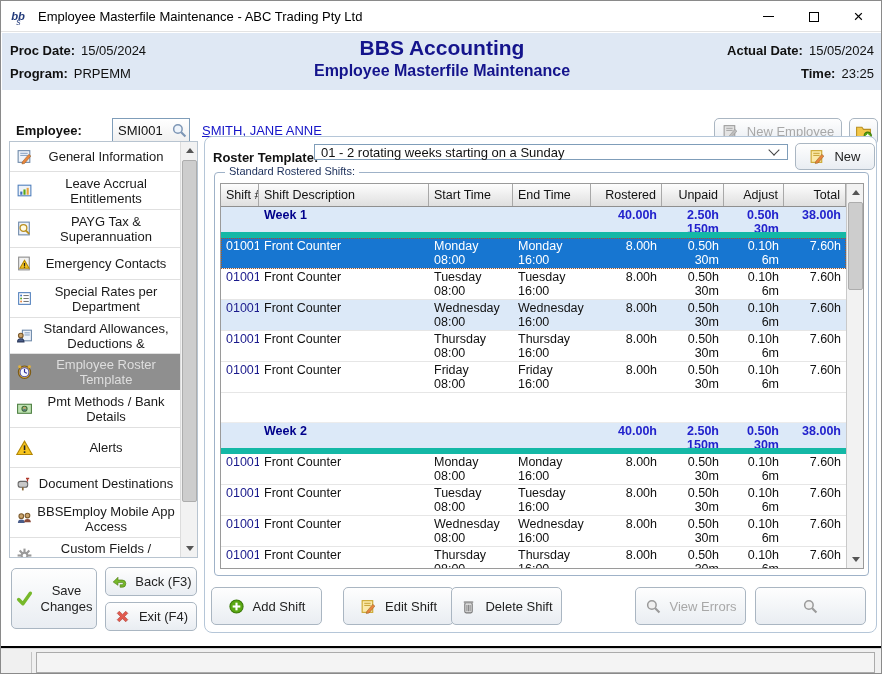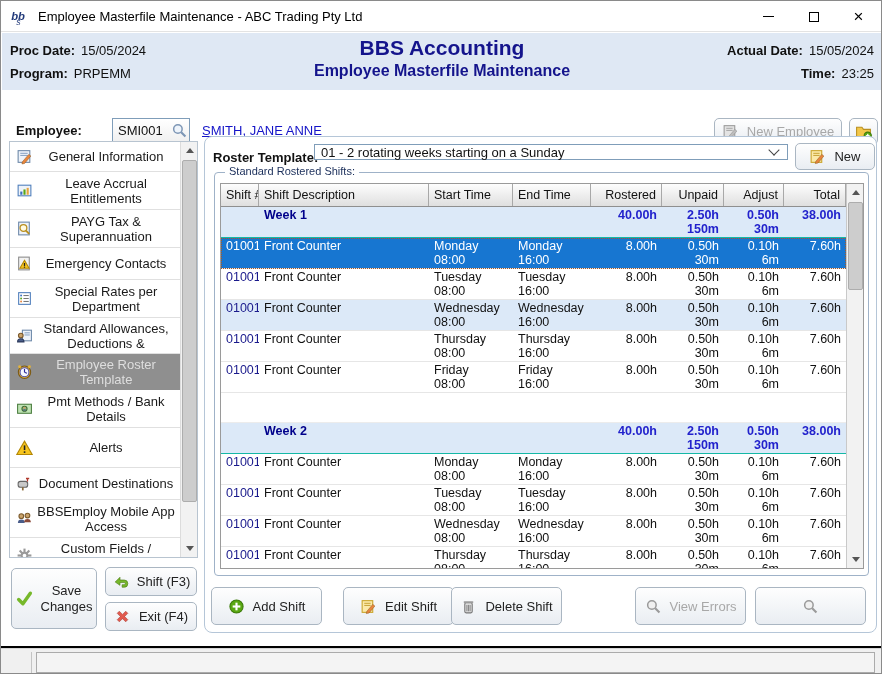--- a/index.html
+++ b/index.html
@@ -66,21 +66,21 @@
   .group-label { position:absolute; left:10px; top:-8px; background:#fff; padding:0 4px; color:#1a2e5a; font-size:11px; }
   
   .table-wrap { position:absolute; left:5px; top:10px; width:644px; height:386px; border:1px solid #9a9a9a; background:#fff; overflow:hidden; }
   .tgrid { display:grid; grid-template-columns:38px 170px 84px 78px 71px 62px 60px 62px; }
   .thead { height:23px; background:linear-gradient(#fdfdfd,#dfdfdf); border-bottom:1px solid #8f8f8f; }
   .thead .hcell { border-right:1px solid #a8a8a8; display:flex; align-items:center; padding:0 5px; font-size:12.5px; white-space:nowrap; overflow:hidden; }
   .thead .hcell.num { justify-content:flex-end; }
   .tbody { position:absolute; left:0; top:23px; width:625px; bottom:0; overflow:hidden; }
   .trow { border-bottom:1px solid #e6e6e6; height:31px; }
   .trow.spacer { height:30px; border-bottom:1px solid #ececec; background:#fff; }
-  .trow.week { background:#dce9f8; border-bottom:1px solid #14b8a6; }
+  .trow.week { background:#dce9f8; border-bottom:6px solid #14b8a6; }
   .trow.shaded { background:#dce9f8; }
   .trow.sel { background:#1776d1; outline:1px dotted #a35a2a; outline-offset:-1px; }
   .cell { padding:1px 5px 0 5px; font-size:12.5px; line-height:14px; overflow:hidden; white-space:nowrap; }
   .cell.num { text-align:right; }
   .cell .l2 { }
   .shiftno { color:#1a1a8c; }
   .week .wlabel { font-weight:bold; color:#00008b; }
   .week .num { font-weight:bold; color:#2222cc; }
   .trow.sel .cell, .trow.sel .shiftno { color:#fff; }
   .tsb { position:absolute; right:0; top:0; width:17px; height:100%; background:#f2f2f2; border-left:1px solid #c9c9c9; }
@@ -292,21 +292,21 @@
   <div class="btn save-btn">
     <span class="ic"><svg viewBox="0 0 16 16" width="100%" height="100%">
           <path d="M2.5 9 l4 4 7-10" stroke="#76b82a" stroke-width="3.2" fill="none" stroke-linecap="round" stroke-linejoin="round"></path>
         </svg></span>
     <span style="width:52px;">Save Changes</span>
   </div>
   <div class="btn back-btn">
     <span class="ic"><svg viewBox="0 0 16 16" width="100%" height="100%">
           <path d="M3 8.5 l4.5-4.5 v2.6 h4 a3.4 3.4 0 0 1 0 6.8 h-2 v-2.4 h2 a1 1 0 0 0 0-2 h-4 v2.6 z" fill="#76b82a" stroke="#4d7d15" stroke-width="0.6"></path>
         </svg></span>
-    <span>Shift (F3)</span>
+    <span>Back (F3)</span>
   </div>
   <div class="btn exit-btn">
     <span class="ic"><svg viewBox="0 0 16 16" width="100%" height="100%">
           <path d="M3 5 l2-2 3 3 3-3 2 2-3 3 3 3-2 2-3-3-3 3-2-2 3-3z" fill="#e25a4e" stroke="#a3372d" stroke-width="0.5"></path>
         </svg></span>
     <span>Exit (F4)</span>
   </div>
 
   <div class="rpanel">
     <span class="roster-label">Roster Template:</span>

